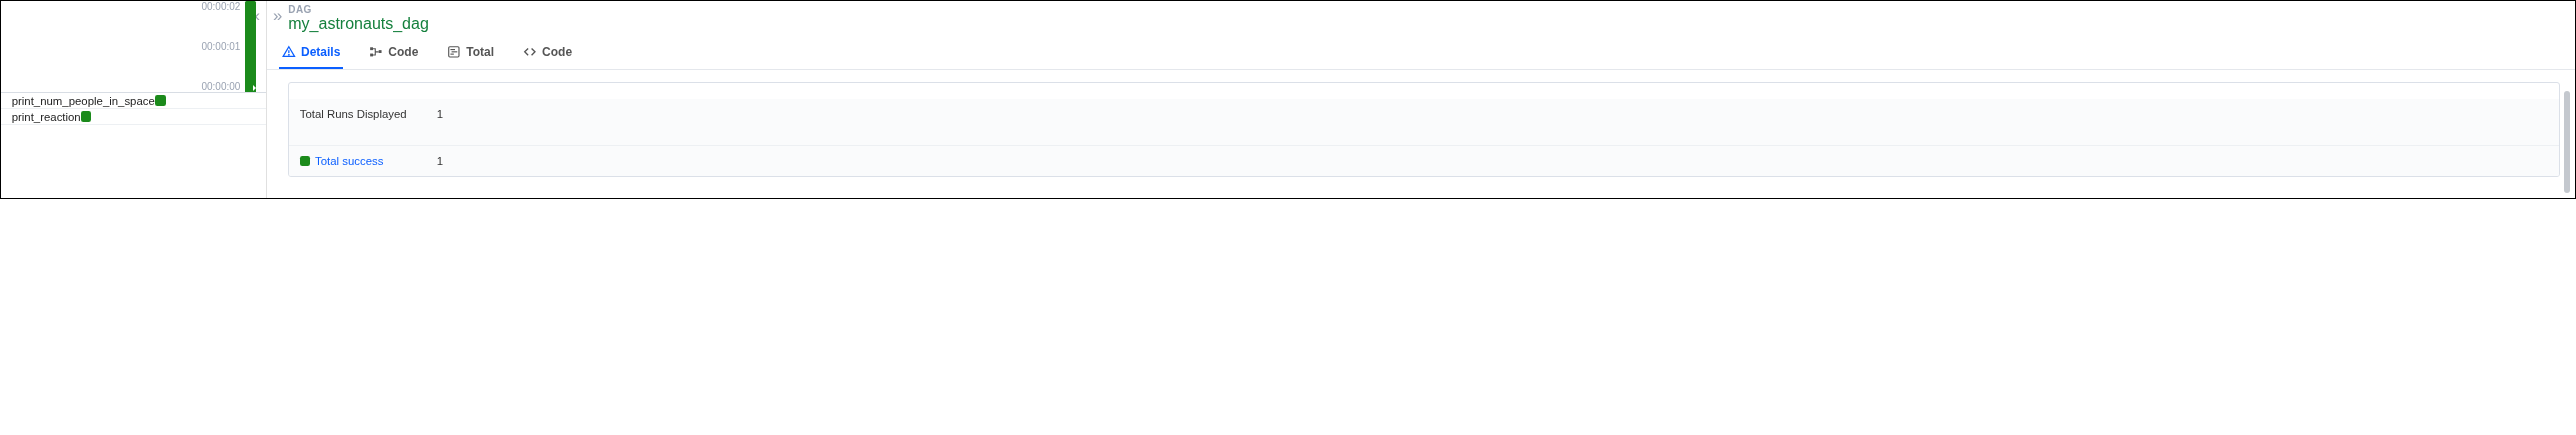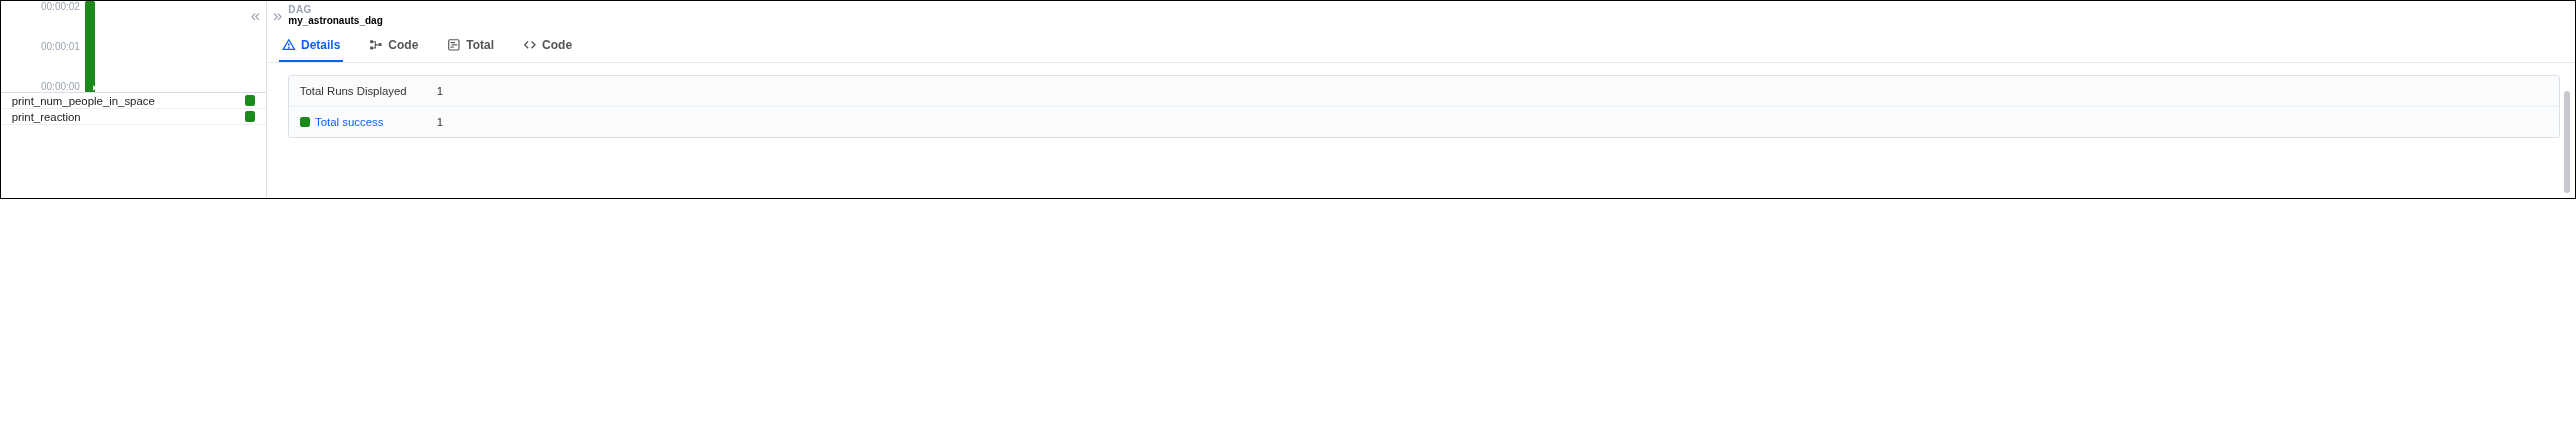--- a/index.html
+++ b/index.html
@@ -34,21 +34,21 @@
 }
 .duration-label {
   text-align: right;
   padding: 29px 26px 3px 0;
   color: #9aa3b2;
   font-size: 10px;
 }
 .duration-area {
   display: flex;
   flex-direction: column;
-  align-items: flex-start;
+  align-items: flex-end;
   padding-right: 9px;
   padding-left: 40px;
 }
 .duration-chart {
   display: flex;
   align-items: flex-start;
   gap: 4.6px;
   height: 91px;
   position: relative;
 }
@@ -82,21 +82,20 @@
   border-top: 3px solid transparent;
   border-bottom: 3px solid transparent;
   border-left: 3.8px solid #fff;
 }
 .task-list {
   border-top: 0.8px solid #d8dde4;
 }
 .task-row {
   display: flex;
   align-items: center;
-  justify-content: space-between;
   padding: 1.5px 10.7px 1.5px 10.7px;
   border-bottom: 0.8px solid #edf0f3;
   font-size: 11.4px;
   color: #222;
 }
 .task-status {
   width: 10.7px; height: 10.7px;
   background: #1b8a1b;
   border-radius: 2.3px;
 }
@@ -119,23 +118,23 @@
   user-select: none;
   padding-top: 1.5px;
 }
 .breadcrumb-label {
   color: #9aa3b2;
   font-size: 10px;
   font-weight: 700;
   letter-spacing: 0.4px;
 }
 .dag-name {
-  color: #000000;
-  font-size: 10px;
-  font-weight: 700;
+  color: #15803d;
+  font-size: 16px;
+  font-weight: 400;
 }
 .tabs {
   display: flex;
   gap: 23px;
   padding: 6px 12px 0 12px;
   border-bottom: 0.8px solid #e4e7ec;
 }
 .tab {
   display: flex;
   gap: 5.3px;
@@ -168,20 +167,21 @@
   font-size: 11.4px;
   padding: 7.6px 10.7px;
   border-bottom: 0.8px solid #dbe0e8;
 }
 .summary-body {
   background: #fafbfc;
 }
 .summary-row {
   display: flex;
   padding: 9px 10.7px;
+  margin-top: 16px;
 }
 .summary-row + .summary-row { border-top: 0.8px solid #edf0f3; }
 .summary-key {
   width: 137px;
   color: #333;
   font-size: 11.4px;
   display: flex;
   align-items: center;
   gap: 5.3px;
 }

